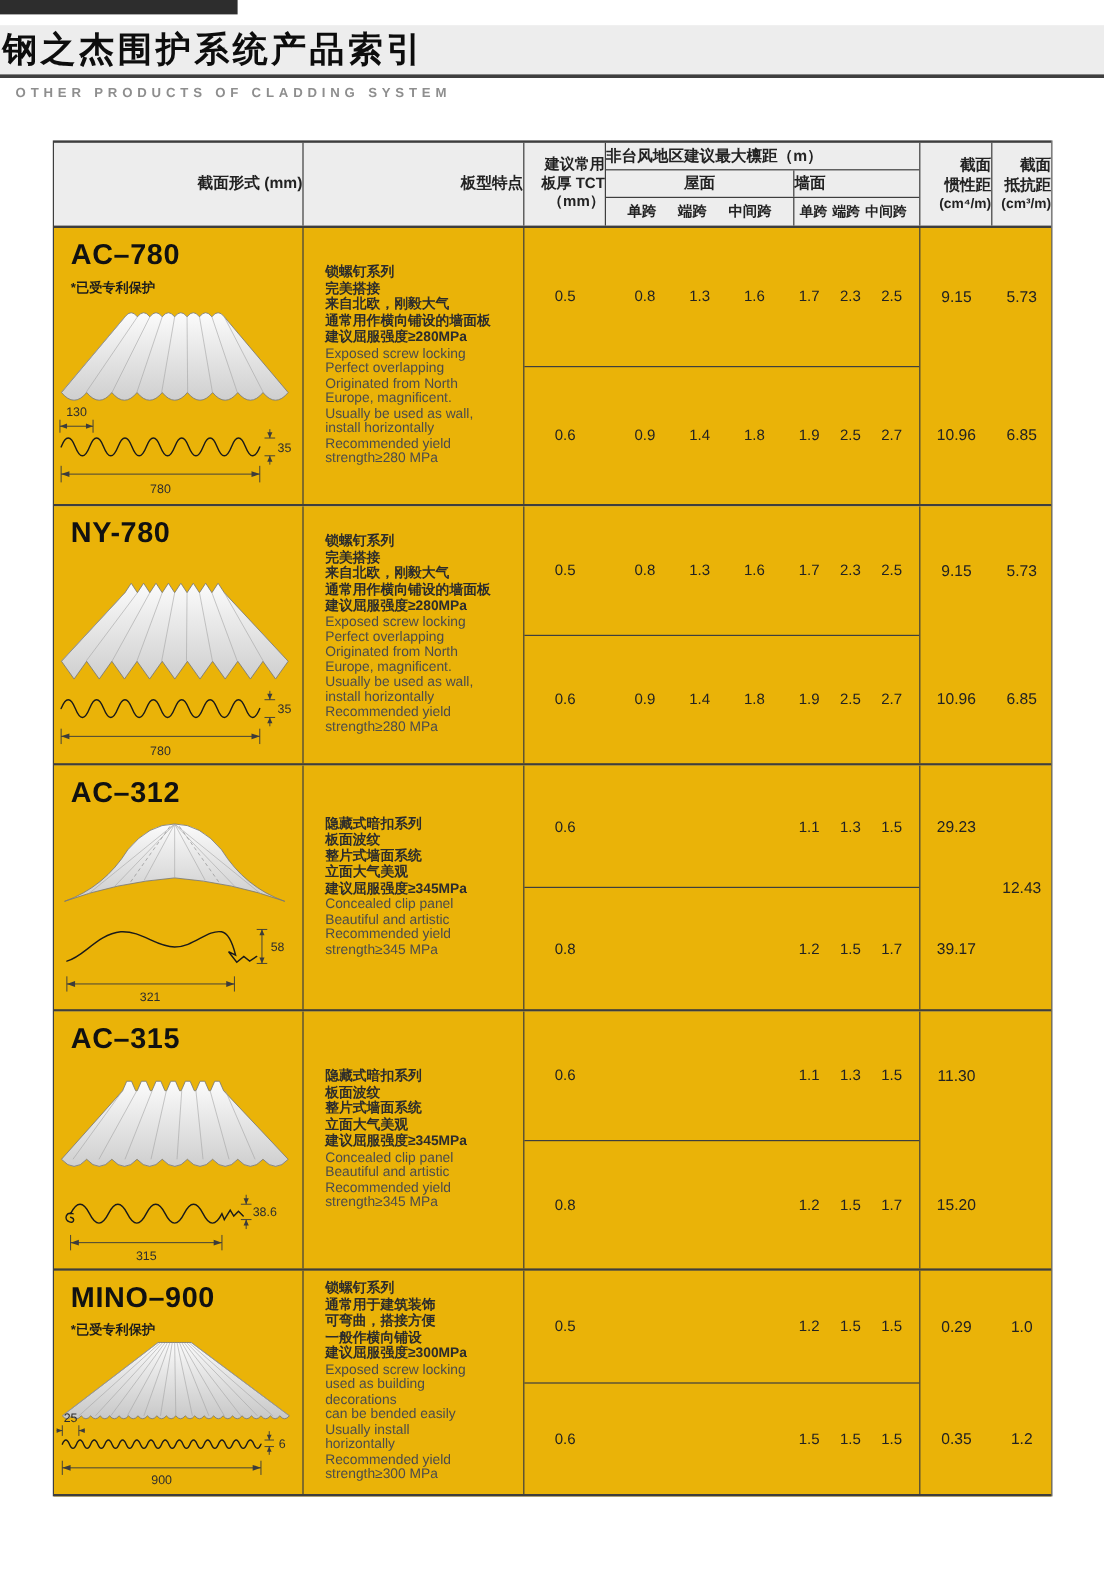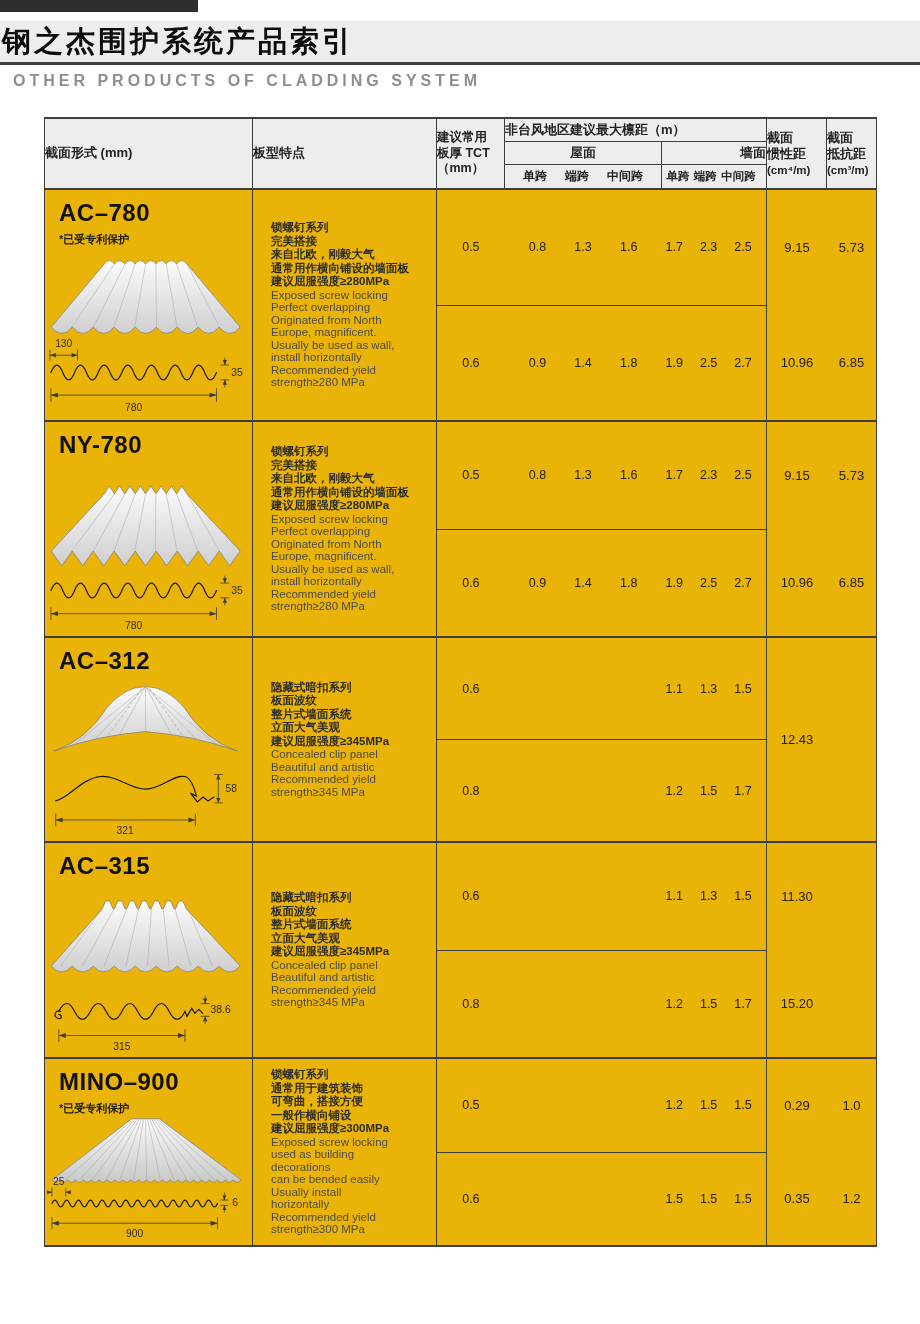--- a/index.html
+++ b/index.html
@@ -2,37 +2,37 @@
 <html><head>
 <meta charset="utf-8">
 <style>
   html,body{margin:0;padding:0}
   body{width:920px;height:1324px;background:#fff;position:relative;
        font-family:"Liberation Sans","DejaVu Sans",sans-serif;color:#222;overflow:hidden}
   .top-bar{position:absolute;left:0;top:0;width:198px;height:12px;background:#2d2d2d}
   .title-band{position:absolute;left:0;top:21px;width:920px;height:41px;background:#ededed;
       border-bottom:3px solid #3f3f3f;display:flex;align-items:center}
   .page-title{margin:0;padding-left:2px;font-size:29px;font-weight:bold;letter-spacing:3px;color:#0d0d0d}
-  .subtitle{position:absolute;left:13px;top:72px;font-size:16px;font-weight:bold;letter-spacing:4px;color:#8e8e8e}
+  .subtitle{position:absolute;left:13px;top:72px;font-size:11px;font-weight:bold;letter-spacing:4px;color:#8e8e8e}
 
   .catalog-table{position:absolute;left:44px;top:117px;width:831px;
       border-left:1.5px solid #3e3e3e;border-right:1.5px solid #3e3e3e}
   
   .thead{display:grid;grid-template-columns:208px 184px 68px 262px 60px 49px;height:69px;
       background:#ededed;border-top:2px solid #3e3e3e;border-bottom:2px solid #3e3e3e;
       font-weight:bold;font-size:13px}
   .th{border-right:1.5px solid #3e3e3e;box-sizing:border-box;display:flex;flex-direction:column;
-      align-items:flex-start;justify-content:center;text-align:center;line-height:1.25}
+      align-items:flex-end;justify-content:center;text-align:center;line-height:1.25}
   .th.last{border-right:none}
   .th .u{font-size:11.5px}
   .spans-cell{display:flex;flex-direction:column;border-right:1.5px solid #3e3e3e;box-sizing:border-box}
   .span-title{height:23px;line-height:22px;border-bottom:1.5px solid #3e3e3e;box-sizing:border-box;}
   .span-mid{height:23px;display:flex;border-bottom:1.5px solid #3e3e3e;box-sizing:border-box}
   .roof-h{width:157px;border-right:1.5px solid #3e3e3e;box-sizing:border-box;text-align:center;line-height:21px}
-  .wall-h{flex:1;text-align:right;line-height:21px}
+  .wall-h{flex:1;text-align:left;line-height:21px}
   .span-labels{height:23px;display:flex;font-size:12px}
   .roof-labels{width:157px;border-right:1.5px solid #3e3e3e;box-sizing:border-box;display:flex;
       justify-content:space-evenly;align-items:center}
   .wall-labels{flex:1;display:flex;justify-content:space-evenly;align-items:center;font-size:11.5px;
       padding-right:6px}
 
   
   .prow{display:grid;grid-template-columns:208px 184px 330px 60px 49px;
       border-bottom:2px solid #3e3e3e;position:relative;background:#eab308}
   .h230{height:230px}.h214{height:214px}.h203{height:203px}.h186{height:186px}
@@ -320,20 +320,24 @@
           <span class="sv"></span>
         </div>
         <div class="wall-g">
           <span class="sv">1.2</span>
           <span class="sv">1.5</span>
           <span class="sv">1.7</span>
         </div>
       </div>
     </div>
     <div class="num-col">
+      <div class="v">29.23</div>
+      <div class="v">39.17</div>
+    </div>
+    <div class="num-col">
       <div class="v">12.43</div>
     </div>
   </div>
 
   <div class="prow h214">
     <div class="sec-cell">
       <div class="pname">AC–315</div>
       <svg class="draw" width="202" height="168" viewBox="0 0 205 170">
         <defs>
             <linearGradient id="g3" x1="0" y1="0" x2="0" y2="1">

